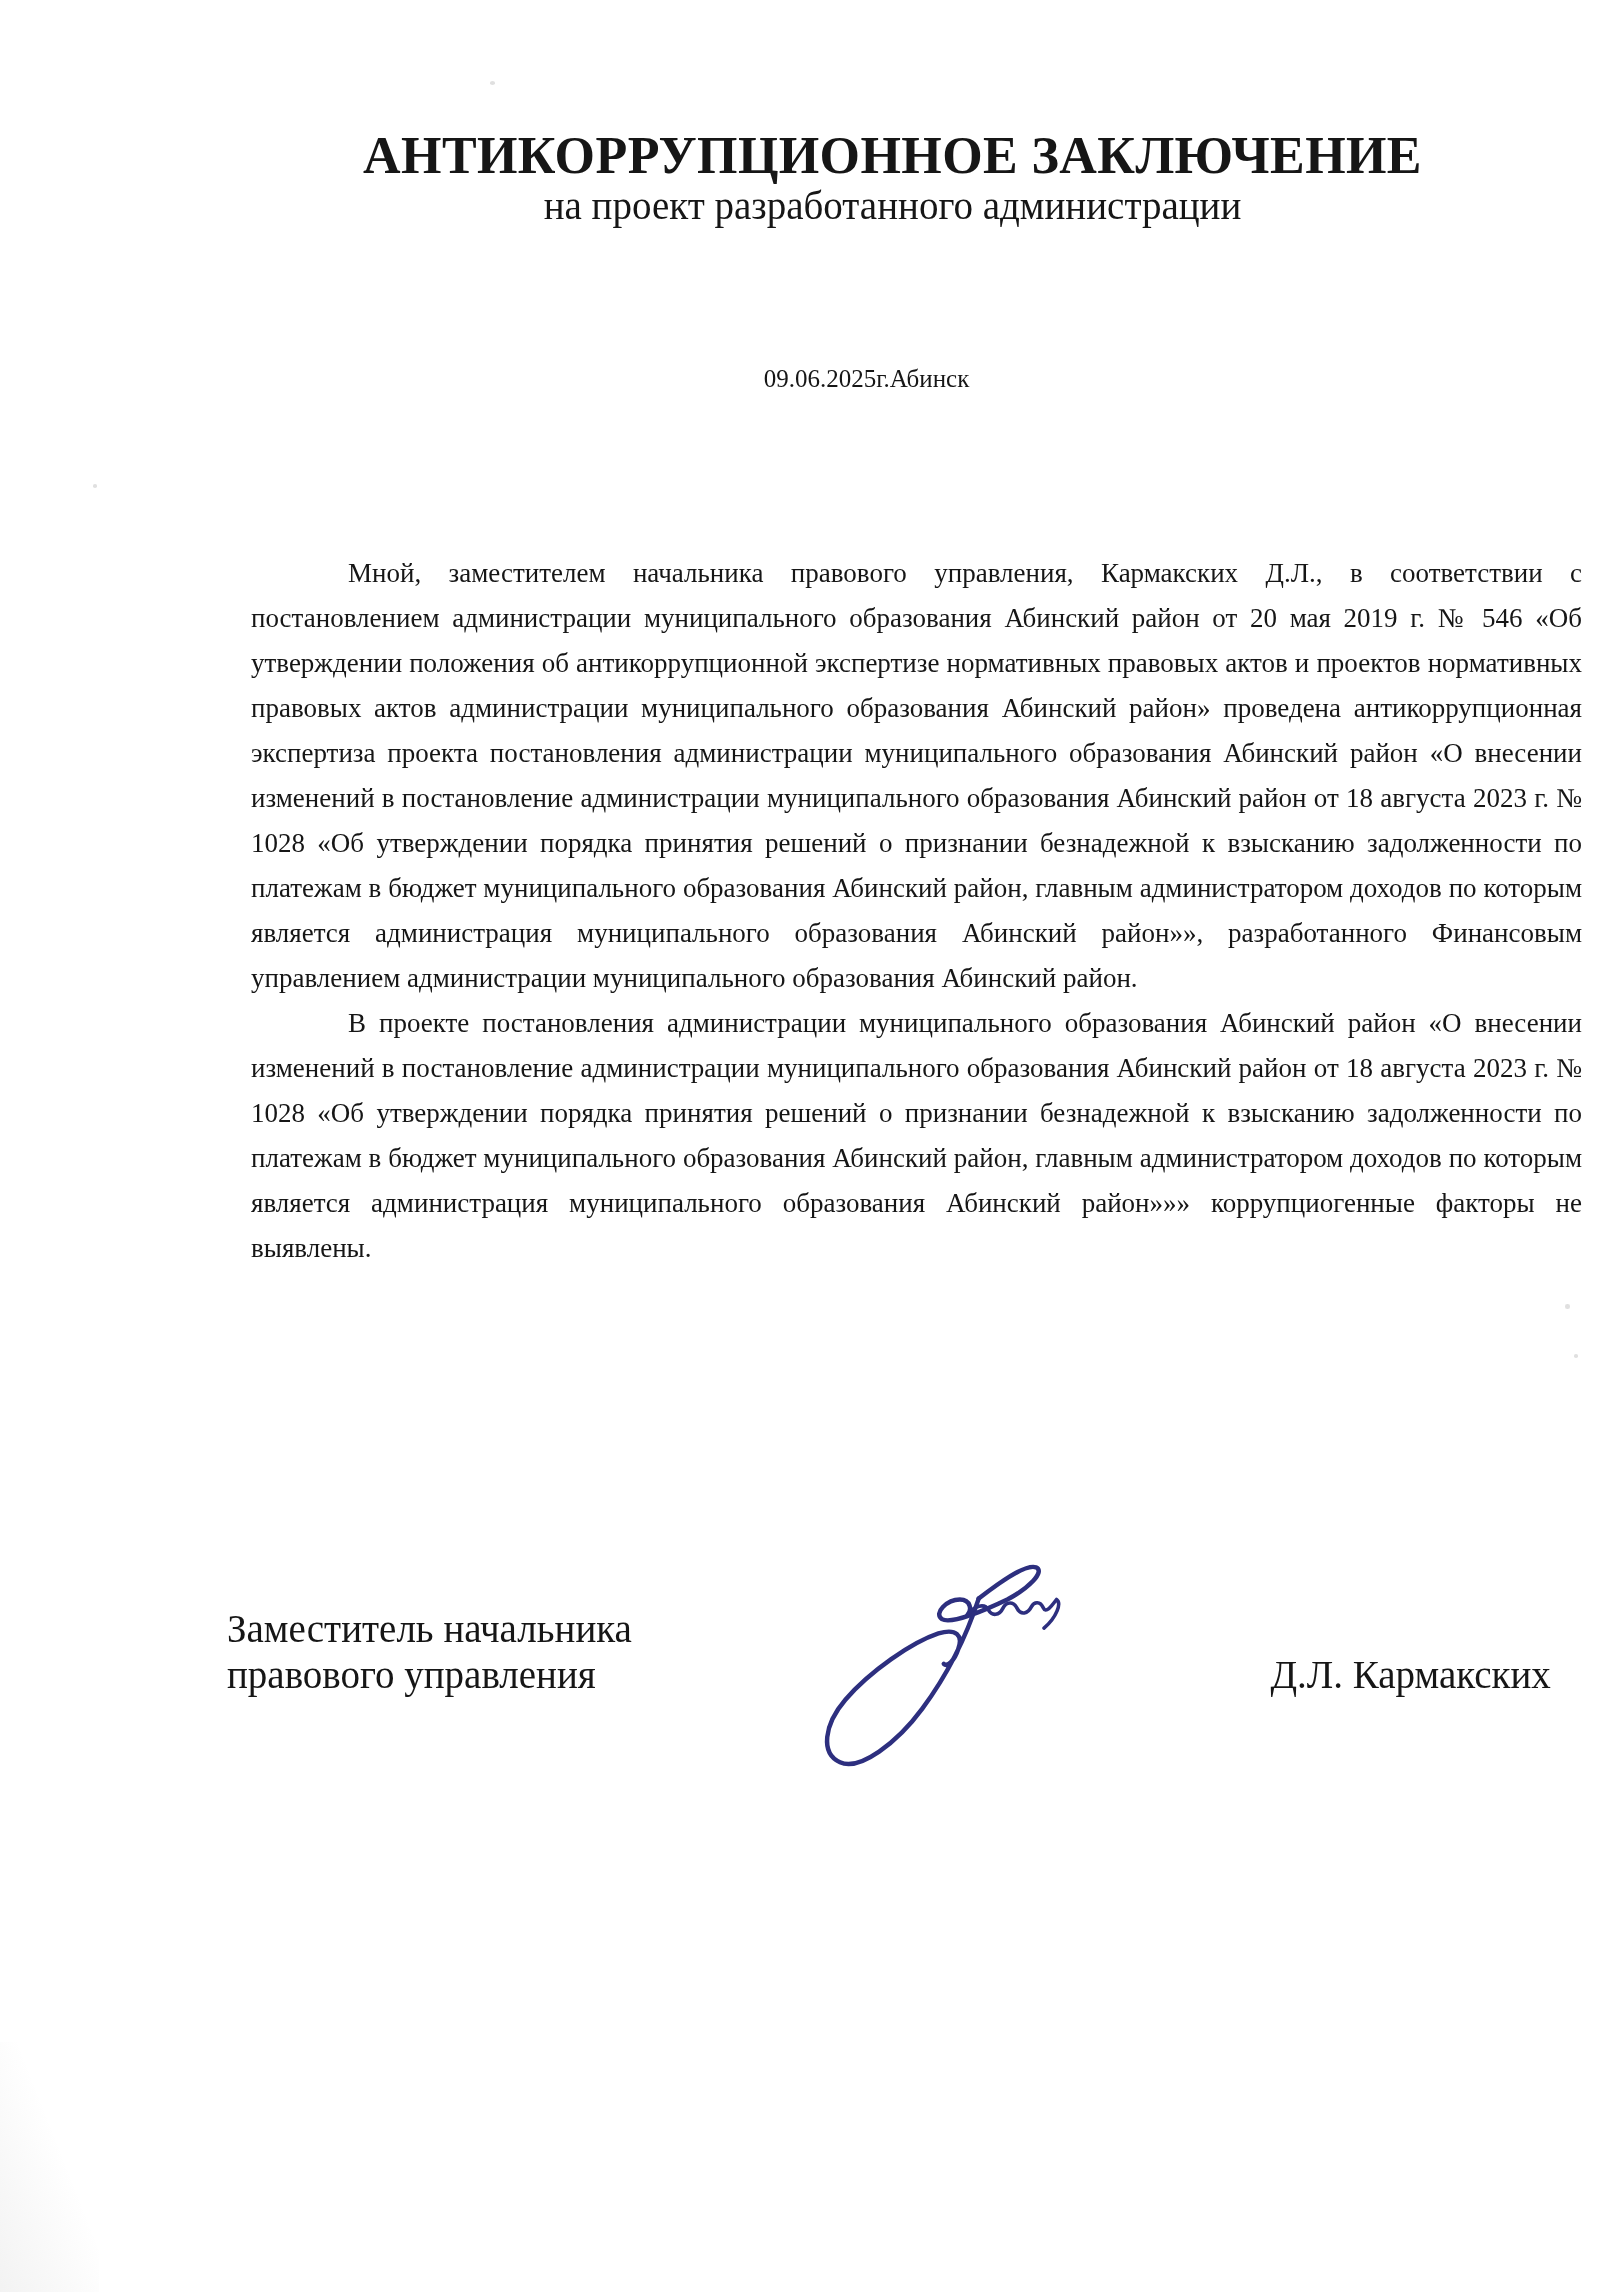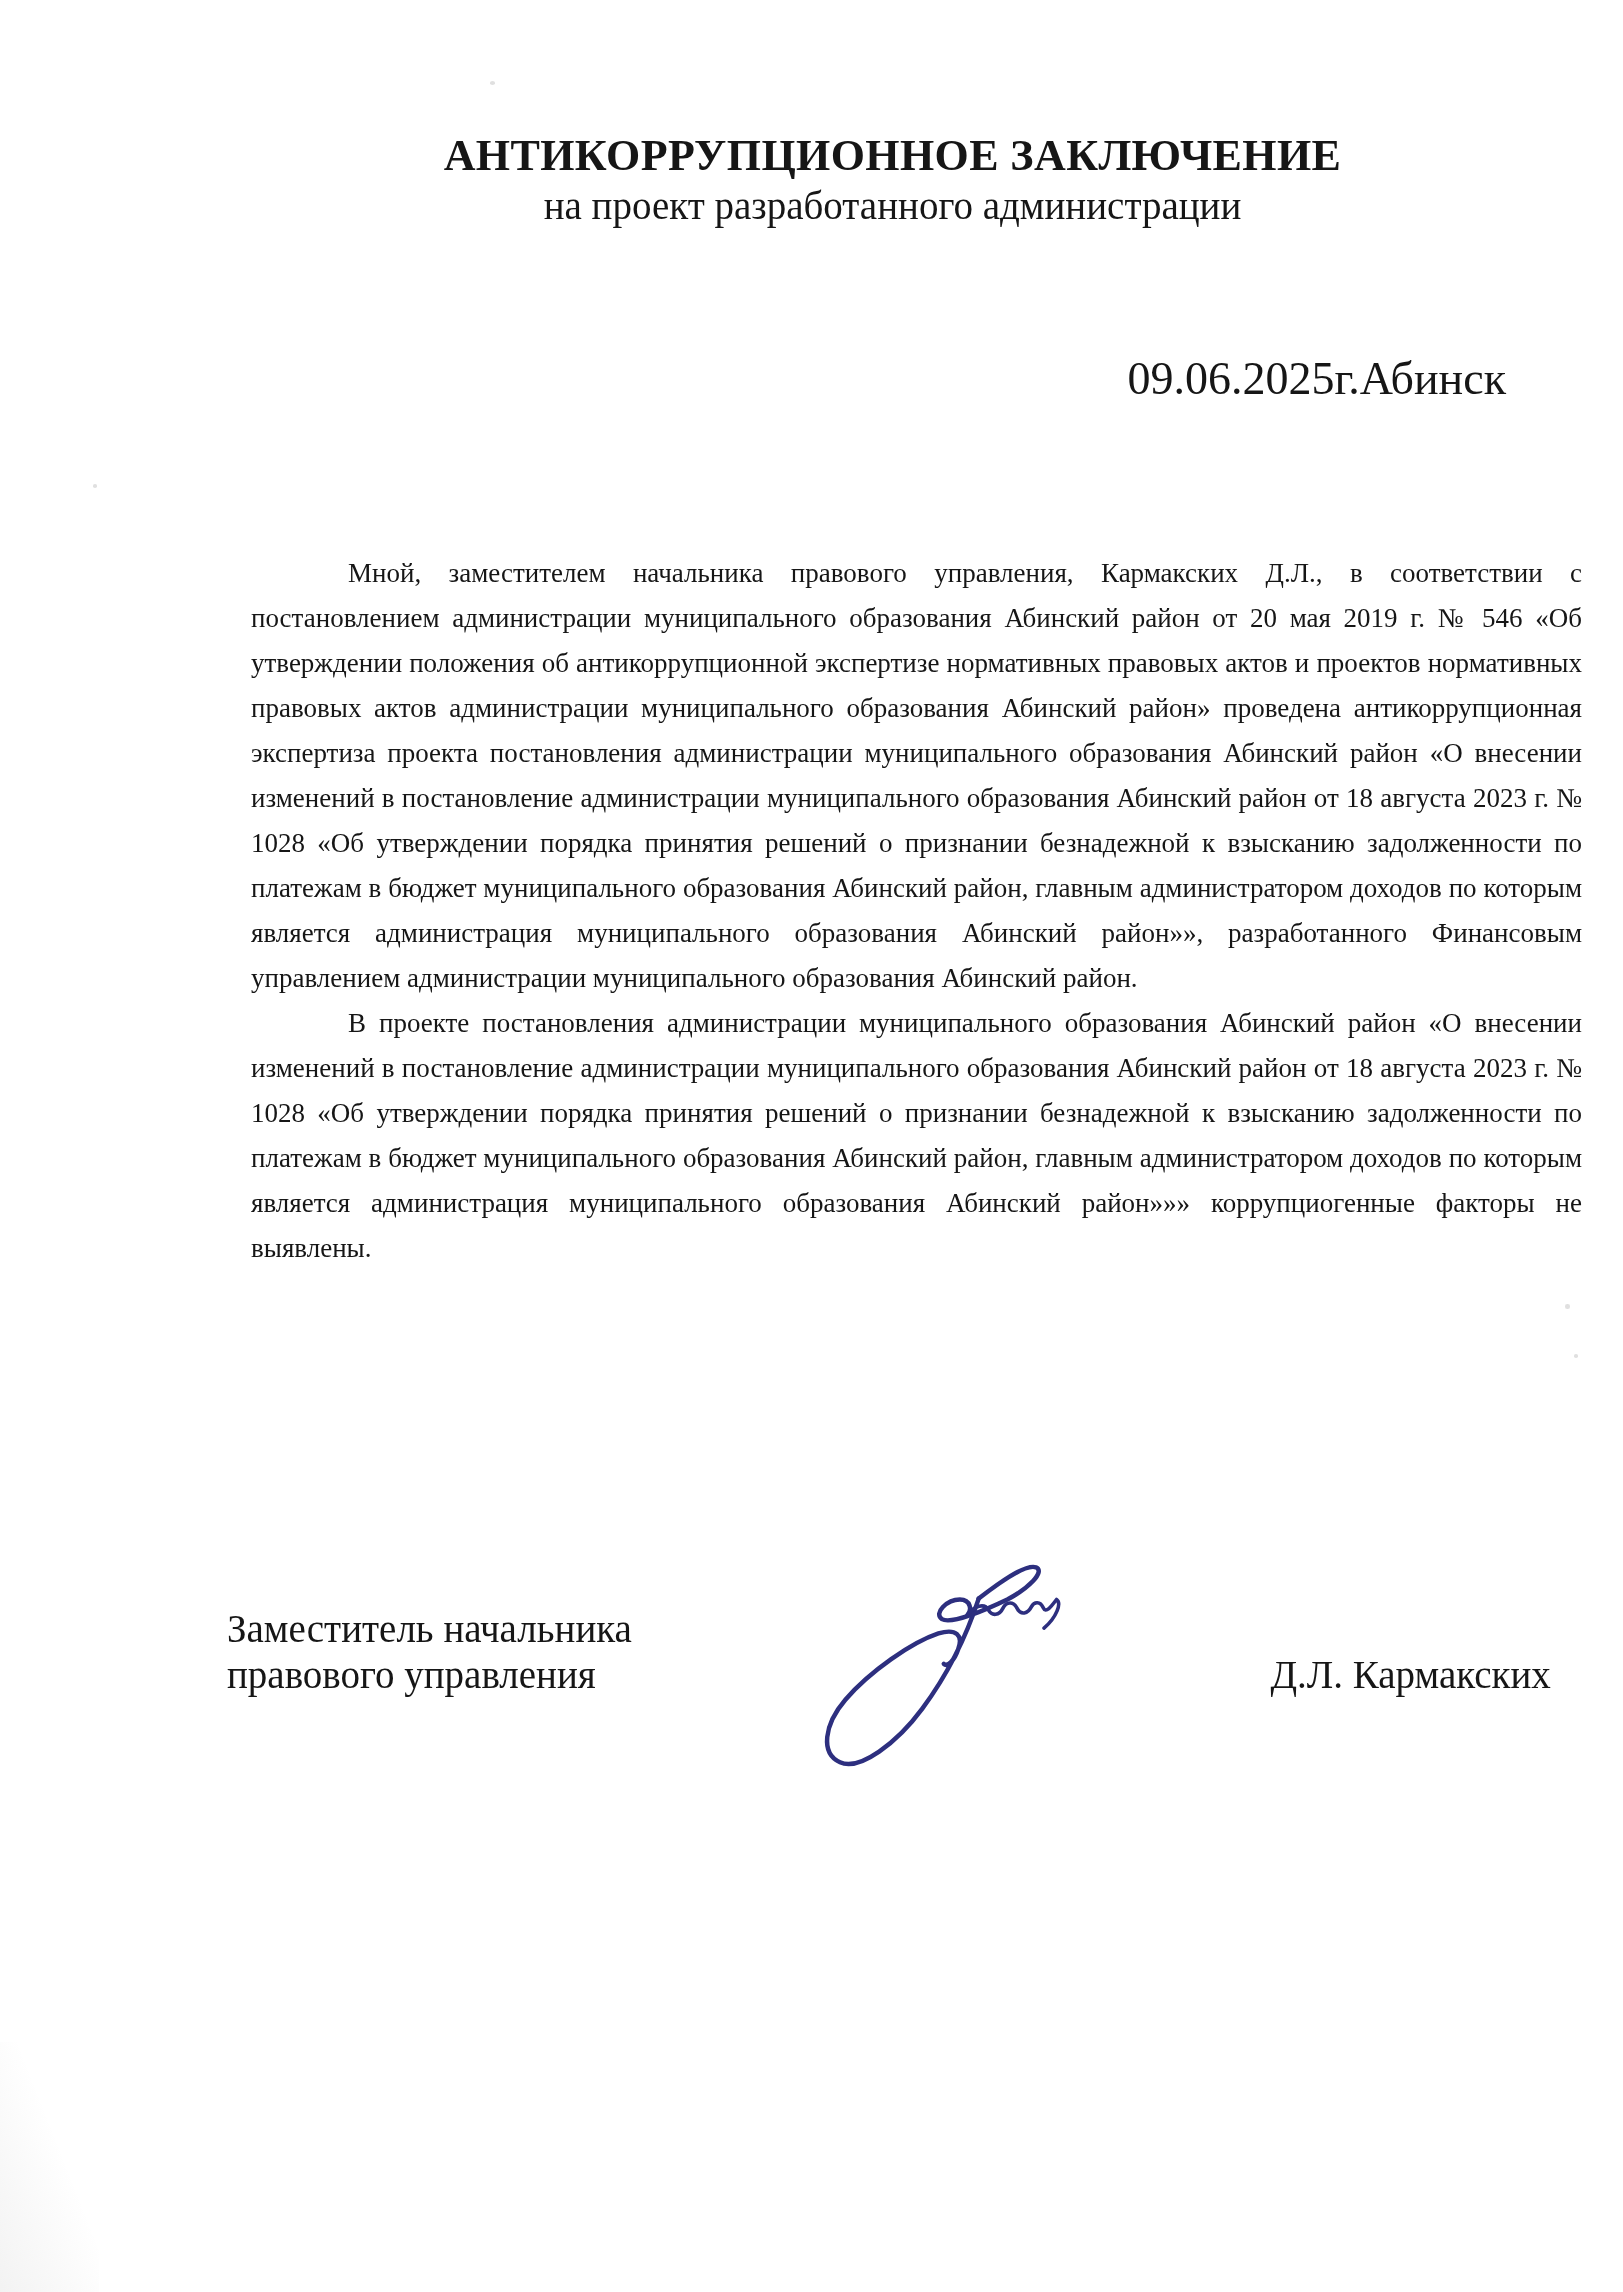--- a/index.html
+++ b/index.html
@@ -16,39 +16,39 @@
   
   .doc-header {
     position: absolute;
     left: 227px;
     top: 130px;
     width: 1331px;
     text-align: center;
   }
   .doc-header h1 {
     margin: 0;
-    font-size: 44px;
+    font-size: 52px;
     line-height: 51px;
     font-weight: bold;
     letter-spacing: 0.4px;
   }
   .subtitle {
     font-size: 39px;
     line-height: 49px;
     font-weight: normal;
   }
   
   .dateline {
     position: absolute;
     left: 227px;
     top: 356px;
     width: 1331px;
     display: flex;
-    justify-content: flex-end;
-    font-size: 46px;
+    justify-content: center;
+    font-size: 25px;
     line-height: 46px;
   }
   .place { padding-right: 52px; font-family: Liberation Serif, serif; }
   
   .body-text {
     position: absolute;
     left: 227px;
     top: 551px;
     width: 1331px;
     font-size: 27px;

